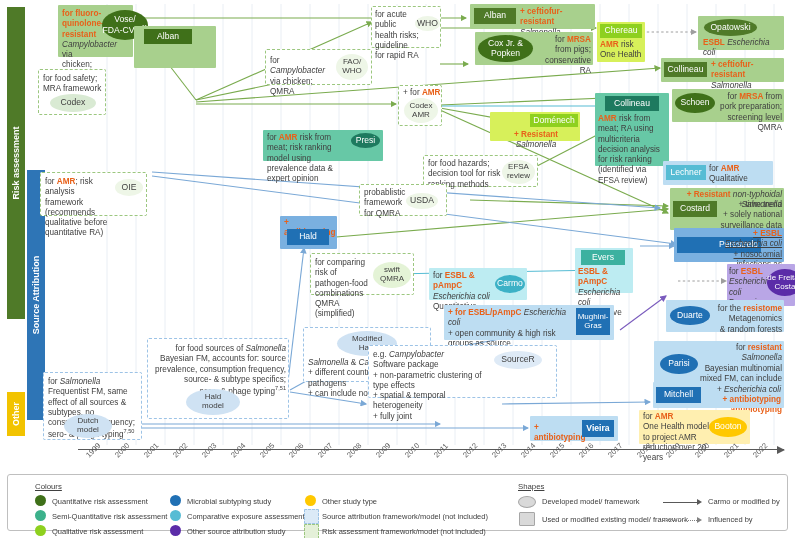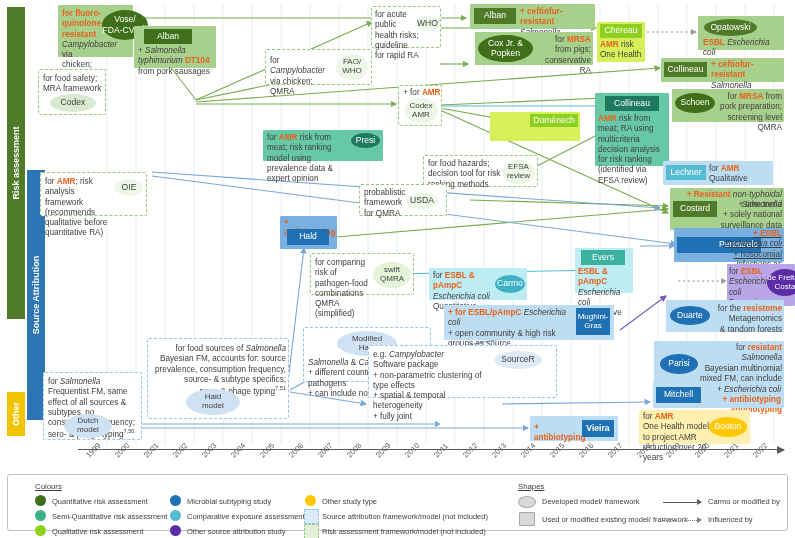--- a/index.html
+++ b/index.html
@@ -205,23 +205,20 @@
       </div>
       <div class="ell" style="position:absolute;left:44px;top:5px;width:46px;height:30px;background:#3f7019;">
         <span>Vose/<br>FDA-CVM<span class="sup">11</span></span>
       </div>
     </div>
 
     <div class="node box" style="left:134px;top:26px;width:82px;height:42px;background:#a8d08d;">
       <div class="rect" style="position:absolute;left:10px;top:3px;width:48px;height:15px;background:#3f7019;">
         <span>Alban</span>
       </div>
-      <div class="txt" style="left:4px;top:20px;width:76px;">
-        + <span class="it">Salmonella typhimurium</span> <span class="or">DT104</span> from pork sausages
-      </div>
     </div>
 
     <div class="fw green" style="left:38px;top:69px;width:68px;height:46px;">
       <div class="txt" style="left:4px;top:4px;width:62px;">for food safety;<br>MRA framework</div>
       <div class="ell" style="position:absolute;left:11px;top:24px;width:46px;height:18px;background:#d9ead3;color:#404040;border:0;">
         <span>Codex</span>
       </div>
     </div>
 
     <div class="fw green" style="left:40px;top:160px;width:107px;height:44px;margin-top:12px;">
@@ -295,20 +292,23 @@
     <div class="fw green" style="left:398px;top:85px;width:44px;height:41px;">
       <div class="txt" style="left:4px;top:2px;width:40px;">+ for <span class="or">AMR</span></div>
       <div class="ell" style="position:absolute;left:5px;top:12px;width:34px;height:25px;background:#eef6e7;color:#404040;font-size:8px;">
         <span>Codex<br>AMR</span>
       </div>
     </div>
 
     <div class="node box" style="left:490px;top:112px;width:90px;height:29px;background:#d7f05a;">
       <div class="rect" style="position:absolute;left:40px;top:2px;width:48px;height:13px;background:#8ed01f;">
         <span>Doménech</span>
+      </div>
+      <div class="txt" style="left:3px;top:18px;width:86px;text-align:center;">
+        <span class="or">+ Resistant</span> <span class="it">Salmonella</span>
       </div>
     </div>
 
     <div class="node box" style="left:595px;top:93px;width:74px;height:73px;background:#67c8a6;">
       <div class="rect" style="position:absolute;left:10px;top:3px;width:54px;height:15px;background:#1e7a5f;">
         <span>Collineau</span>
       </div>
       <div class="txt" style="left:3px;top:21px;width:70px;">
         <span class="or">AMR</span> risk from meat; RA using multicriteria decision analysis for risk ranking (identified via EFSA review)
       </div>

